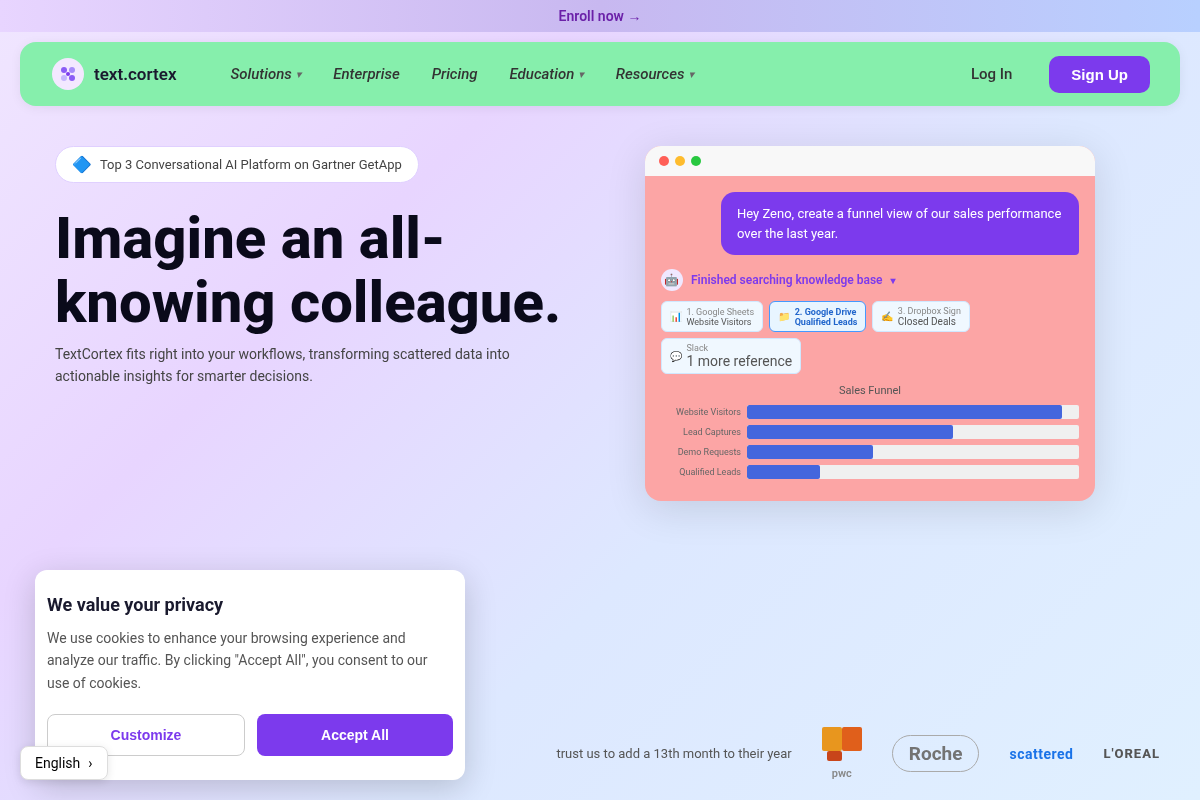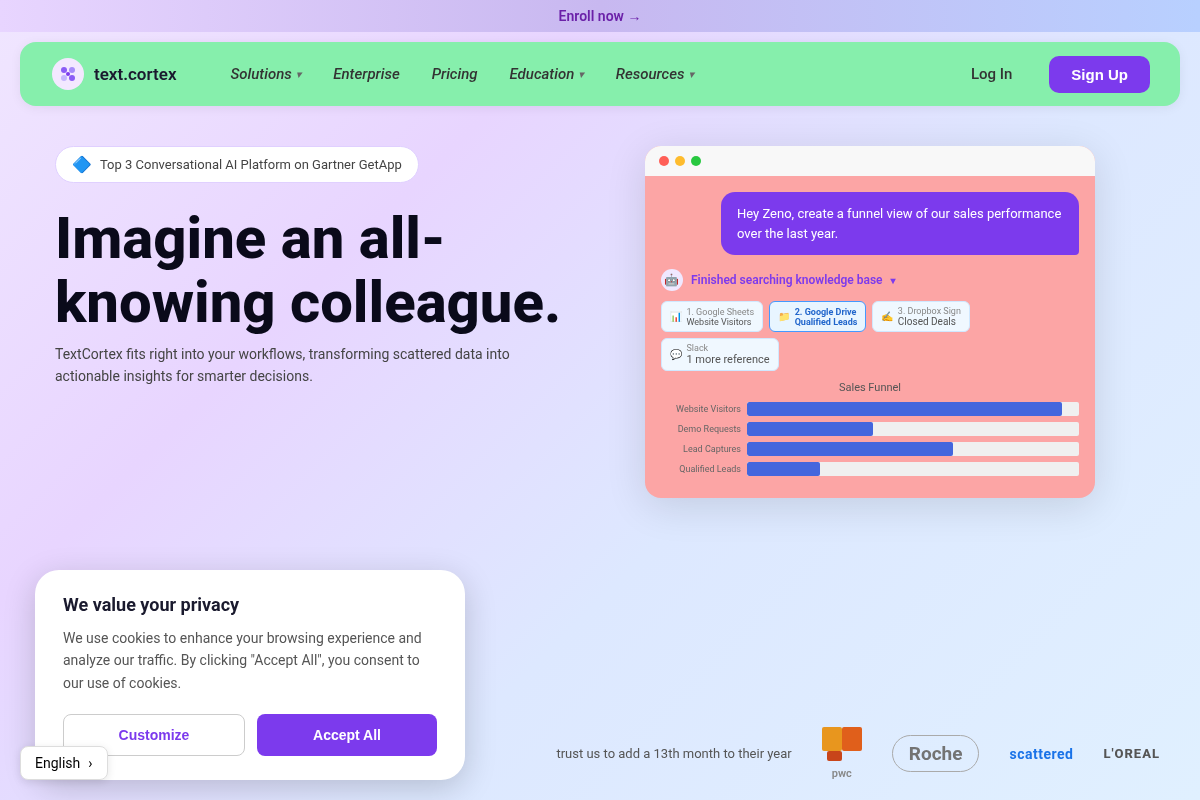--- a/index.html
+++ b/index.html
@@ -198,23 +198,23 @@
     .funnel-label { font-size: 9px; color: #666; width: 80px; text-align: right; }
     .funnel-bar-container { flex: 1; height: 14px; background: #f0f0f0; border-radius: 2px; overflow: hidden; }
     .funnel-bar { height: 100%; background: #4466dd; border-radius: 2px; }
 
     
     .cookie-banner {
       position: absolute;
       bottom: 20px;
       left: 35px;
       background: #fff;
-      border-radius: 24px;
+      border-radius: 12px;
       box-shadow: 0 8px 32px rgba(0,0,0,0.18);
-      padding: 24px 28px;
+      padding: 24px 12px;
       width: 430px;
       z-index: 100;
     }
     .cookie-title { font-size: 18px; font-weight: 700; margin-bottom: 12px; color: #1a1a2e; }
     .cookie-text { font-size: 14px; color: #555; line-height: 1.6; margin-bottom: 20px; }
     .cookie-buttons { display: flex; gap: 12px; }
     .customize-btn {
       flex: 1;
       border: 1.5px solid #ccc;
       background: #fff;
@@ -350,44 +350,44 @@
             <span style="color:#0066cc;">✍️</span>
             <div>
               <div style="font-size:9px;color:#888;">3. Dropbox Sign</div>
               <div style="font-size:10px;">Closed Deals</div>
             </div>
           </div>
           <div class="data-tag">
             <span style="color:#6633cc;">💬</span>
             <div>
               <div style="font-size:9px;color:#888;">Slack</div>
-              <div style="font-size:11px;">1 more reference</div>
+              <div style="font-size:14px;">1 more reference</div>
             </div>
           </div>
         </div>
 
 
         <div class="funnel-chart">
           <div class="funnel-title">Sales Funnel</div>
           <div class="funnel-row">
             <div class="funnel-label">Website Visitors</div>
             <div class="funnel-bar-container">
               <div class="funnel-bar" style="width:95%;"></div>
             </div>
           </div>
           <div class="funnel-row">
+            <div class="funnel-label">Lead Captures</div>
+            <div class="funnel-bar-container">
+              <div class="funnel-bar" style="width:62%;"></div>
+            </div>
+          </div>
+          <div class="funnel-row">
             <div class="funnel-label">Demo Requests</div>
             <div class="funnel-bar-container">
               <div class="funnel-bar" style="width:38%;"></div>
-            </div>
-          </div>
-          <div class="funnel-row">
-            <div class="funnel-label">Lead Captures</div>
-            <div class="funnel-bar-container">
-              <div class="funnel-bar" style="width:62%;"></div>
             </div>
           </div>
           <div class="funnel-row">
             <div class="funnel-label">Qualified Leads</div>
             <div class="funnel-bar-container">
               <div class="funnel-bar" style="width:22%;"></div>
             </div>
           </div>
         </div>
       </div>

